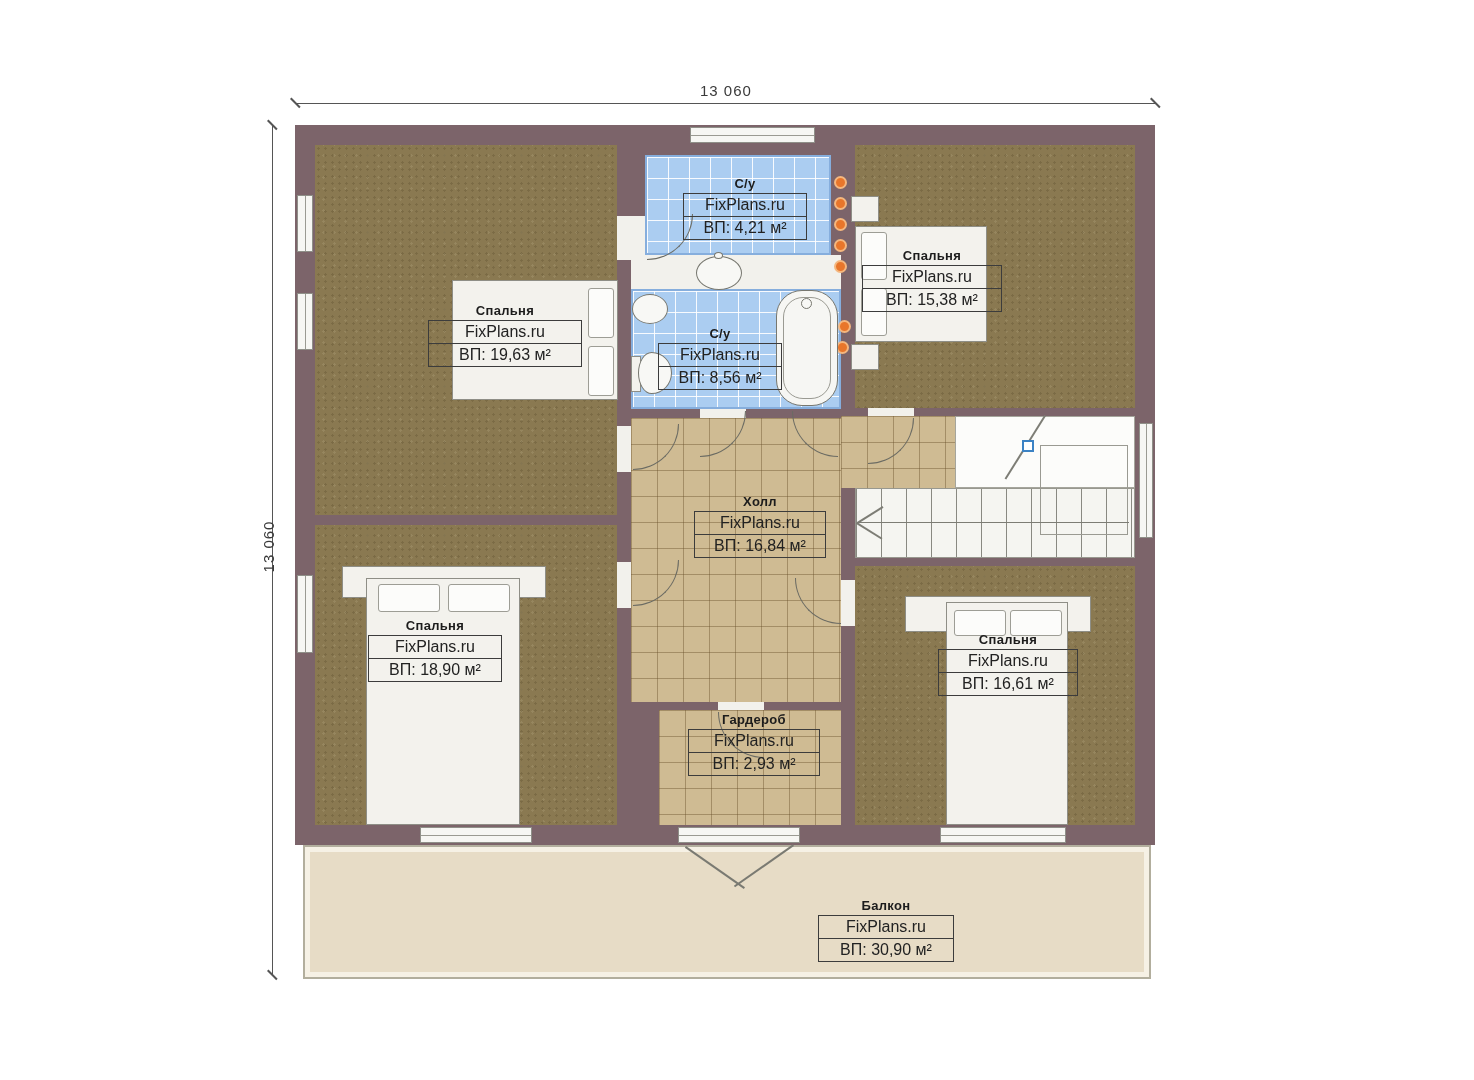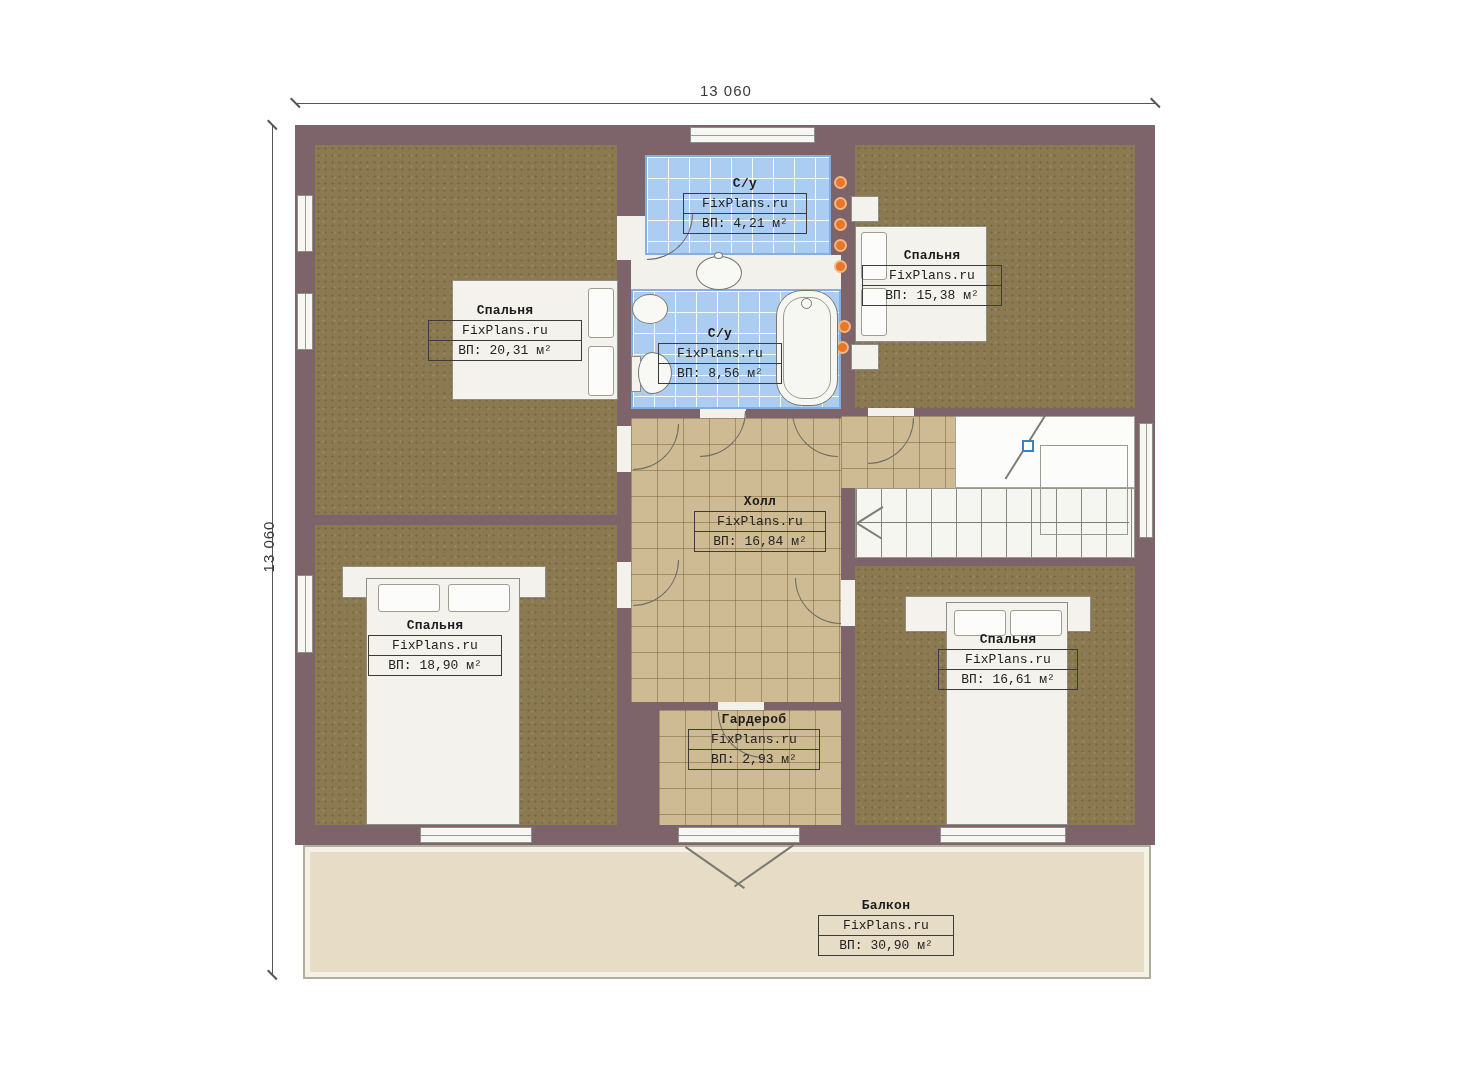--- a/index.html
+++ b/index.html
@@ -39,24 +39,24 @@
   .pillow{position:absolute;background:#fcfcfa;border:1px solid #9d9d95;box-sizing:border-box;border-radius:3px;}
   .tub{position:absolute;background:#f6f6f3;border:1.5px solid #77776f;border-radius:26px;box-sizing:border-box;}
   .tub-inner{position:absolute;left:6px;top:6px;right:6px;bottom:6px;border:1px solid #9a9a92;border-radius:20px;}
   .oval{position:absolute;background:#f8f8f5;border:1.5px solid #77776f;border-radius:50%;box-sizing:border-box;}
   .dot{position:absolute;width:9px;height:9px;border-radius:50%;background:var(--dot);border:2px solid #f4b77f;box-sizing:content-box;}
   .treads{position:absolute;background:#f5f5f1;border:1px solid #98988f;box-sizing:border-box;
     background-image:repeating-linear-gradient(90deg, rgba(118,118,110,0.85) 0 1px, transparent 1px 25px);}
   .stairbox{position:absolute;background:#fcfcfa;border:1px solid #a5a59c;box-sizing:border-box;}
   .thinline{position:absolute;background:#7d7d75;transform-origin:0 0;}
   
-  .rlabel{position:absolute;text-align:center;color:#1c1c1c;font-family:Liberation Mono, monospace;}
+  .rlabel{position:absolute;text-align:center;color:#1c1c1c;}
   .rname{font-size:13px;font-weight:bold;letter-spacing:.3px;margin-bottom:2px;}
   .rbox{border:1px solid #3c3c3c;}
-  .rrow{font-size:13px;padding:2px 4px;color:#222;}
+  .rrow{font-size:16px;padding:2px 4px;color:#222;}
   .rrow.area{border-top:1px solid #3c3c3c;}
   
   .dimline-h{position:absolute;border-top:1px solid #555;}
   .dimline-v{position:absolute;border-left:1px solid #555;}
   .dimtext{position:absolute;font-size:15px;color:#3a3a3a;letter-spacing:1px;}
   .tick{position:absolute;width:13px;height:1.5px;background:#555;transform:rotate(45deg);}
 </style>
 </head>
 <body>
 
@@ -161,21 +161,21 @@
 
   <div class="stand" style="left:905px;top:596px;width:186px;height:36px;"></div>
   <div class="bed" style="left:946px;top:602px;width:122px;height:223px;"></div>
   <div class="pillow" style="left:954px;top:610px;width:52px;height:26px;"></div>
   <div class="pillow" style="left:1010px;top:610px;width:52px;height:26px;"></div>
 
   <div class="rlabel" style="left:428px;top:303px;width:154px;">
     <div class="rname">Спальня</div>
     <div class="rbox">
         <div class="rrow">FixPlans.ru</div>
-    <div class="rrow area">ВП: 20,31 м²</div>
+    <div class="rrow area">ВП: 19,63 м²</div>
       </div>
   </div>
 
   <div class="rlabel" style="left:683px;top:176px;width:124px;">
     <div class="rname">С/у</div>
     <div class="rbox">
         <div class="rrow">FixPlans.ru</div>
     <div class="rrow area">ВП: 4,21 м²</div>
       </div>
   </div>

